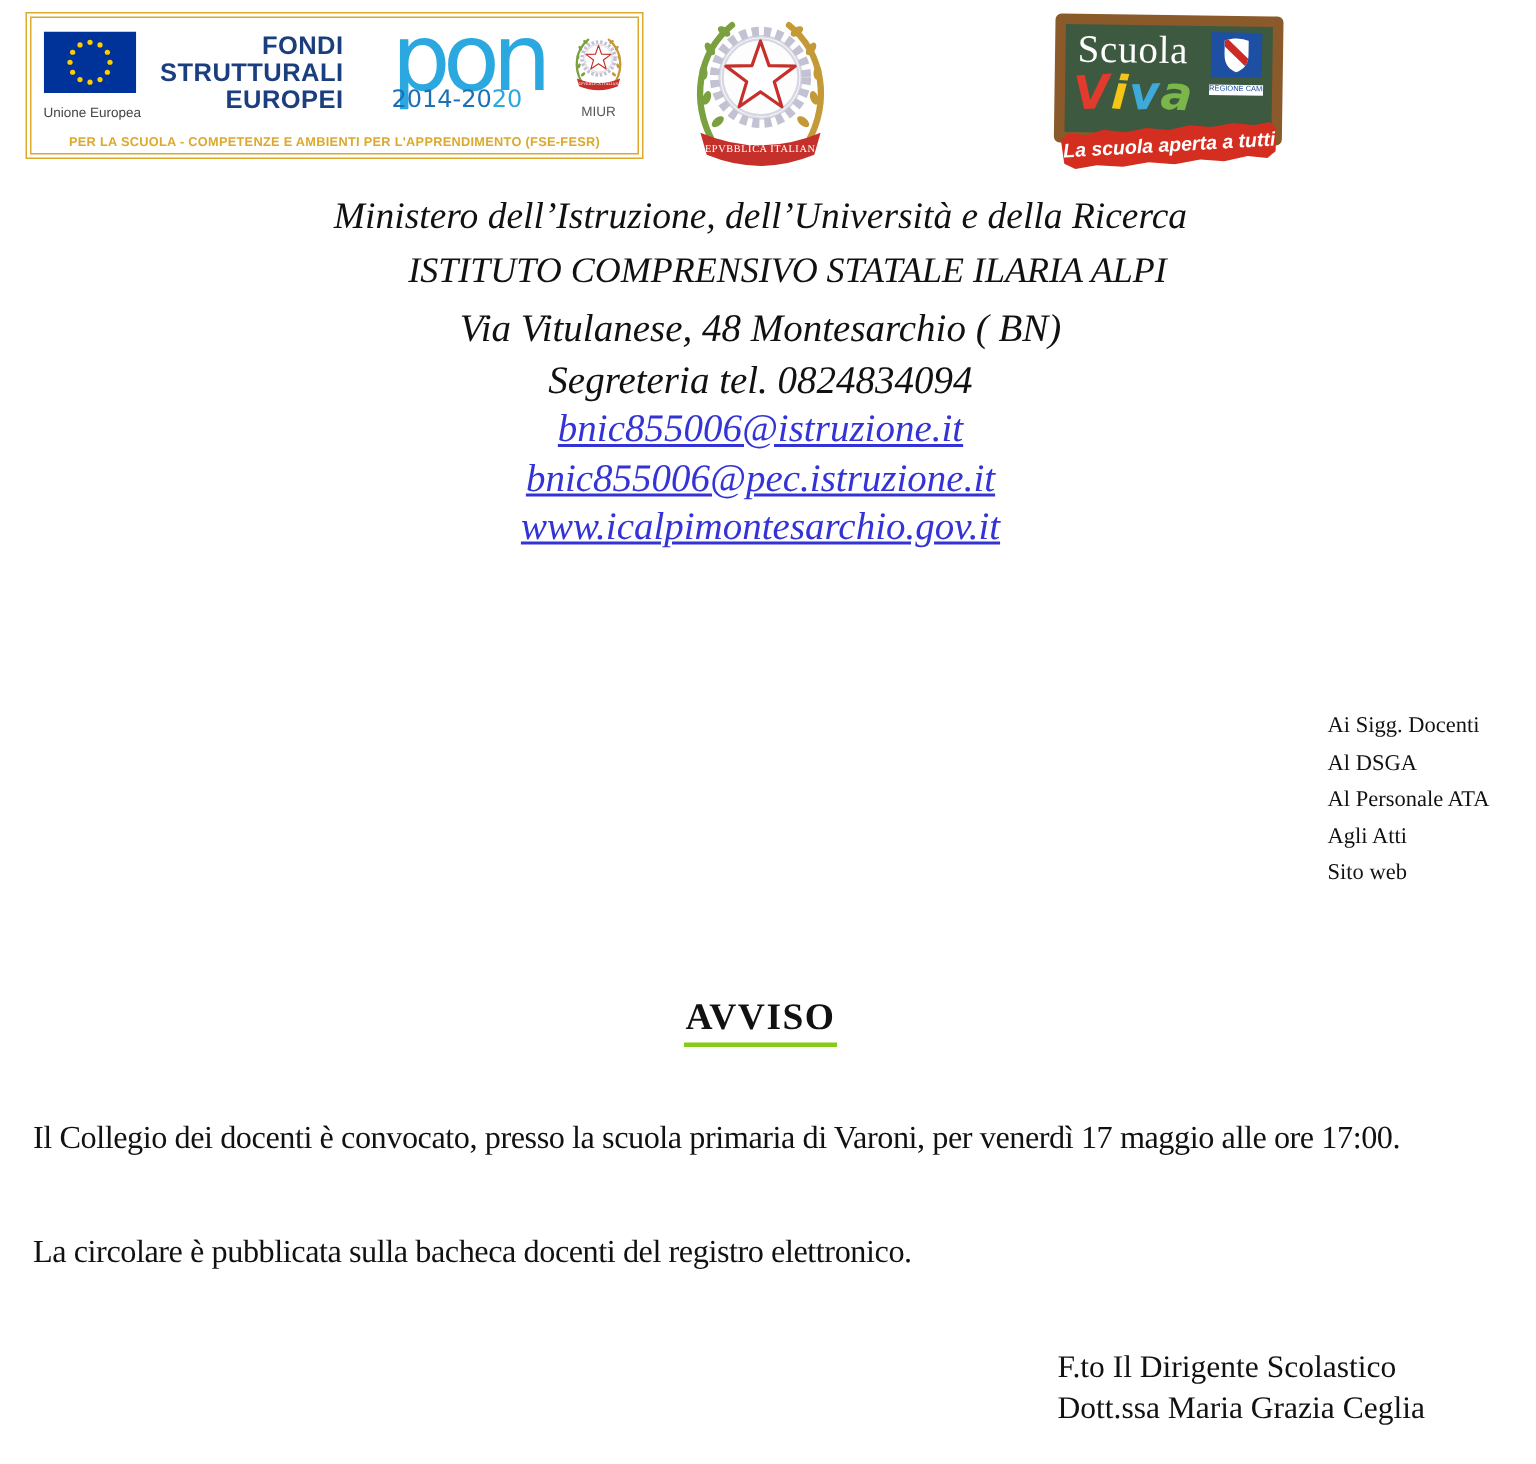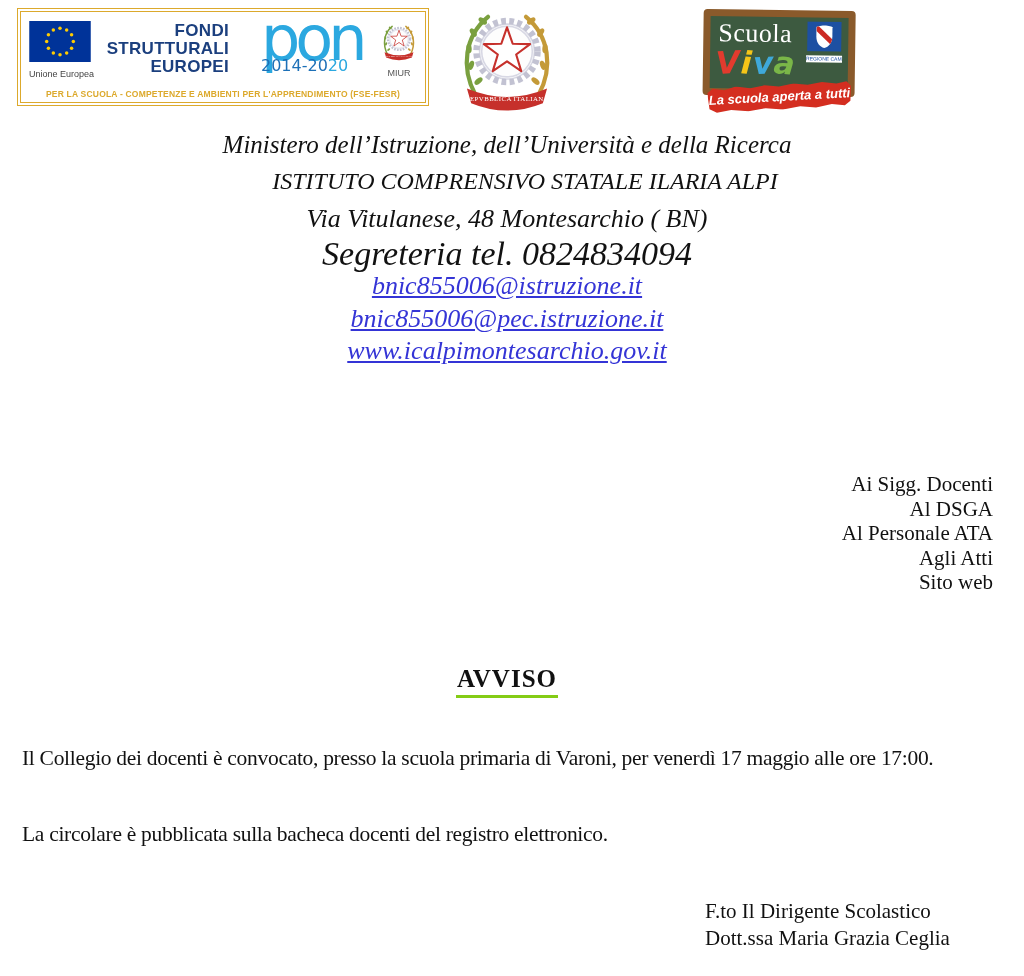--- a/index.html
+++ b/index.html
@@ -59,27 +59,27 @@
                background:var(--banner_red); transform:rotate(-4deg);
                color:#fff; font-family:"Liberation Sans", sans-serif; font-style:italic; font-weight:bold;
                font-size:13px; line-height:26px; text-align:center;
                clip-path:polygon(0% 20%, 4% 4%, 12% 12%, 20% 0%, 30% 10%, 40% 2%, 50% 10%, 60% 1%, 70% 9%, 80% 2%, 90% 10%, 97% 4%, 100% 22%, 99% 80%, 95% 96%, 86% 88%, 75% 98%, 64% 90%, 52% 99%, 40% 90%, 28% 98%, 16% 90%, 6% 97%, 1% 82%); }
 
   
   .letterhead { position:absolute; left:0; top:128px; width:1014px; text-align:center; font-style:italic; }
   .ministry  { font-size:25px; line-height:33px; }
   .institute { font-size:24px; line-height:40px;padding-left:36px; }
   .address   { font-size:26px; line-height:36px; }
-  .phone     { font-size:34px; line-height:33px; }
+  .phone     { font-size:26px; line-height:33px; }
   .head-link { display:block; font-size:26px; line-height:32.5px;
                color:var(--link_blue); text-decoration:underline; cursor:pointer; }
 
   
-  .recipients { position:absolute; top:472px; right:31px; text-align:right;
-                font-size:21px; line-height:24.5px; }
+  .recipients { position:absolute; top:472px; right:31px; text-align:left;
+                font-size:15px; line-height:24.5px; }
 
   
   .avviso-wrap { position:absolute; top:665px; left:0; width:1014px; text-align:center; }
   .avviso { display:inline-block; font-size:25px; font-weight:bold; letter-spacing:1px;
             border-bottom:3px solid #84cc16; padding:0 1px 2px; }
   .body-par { position:absolute; left:22px; white-space:nowrap; font-size:21.5px; letter-spacing:-0.3px; }
   .body-par-1 { top:746px; }
   .body-par-2 { top:822px; }
 
   

